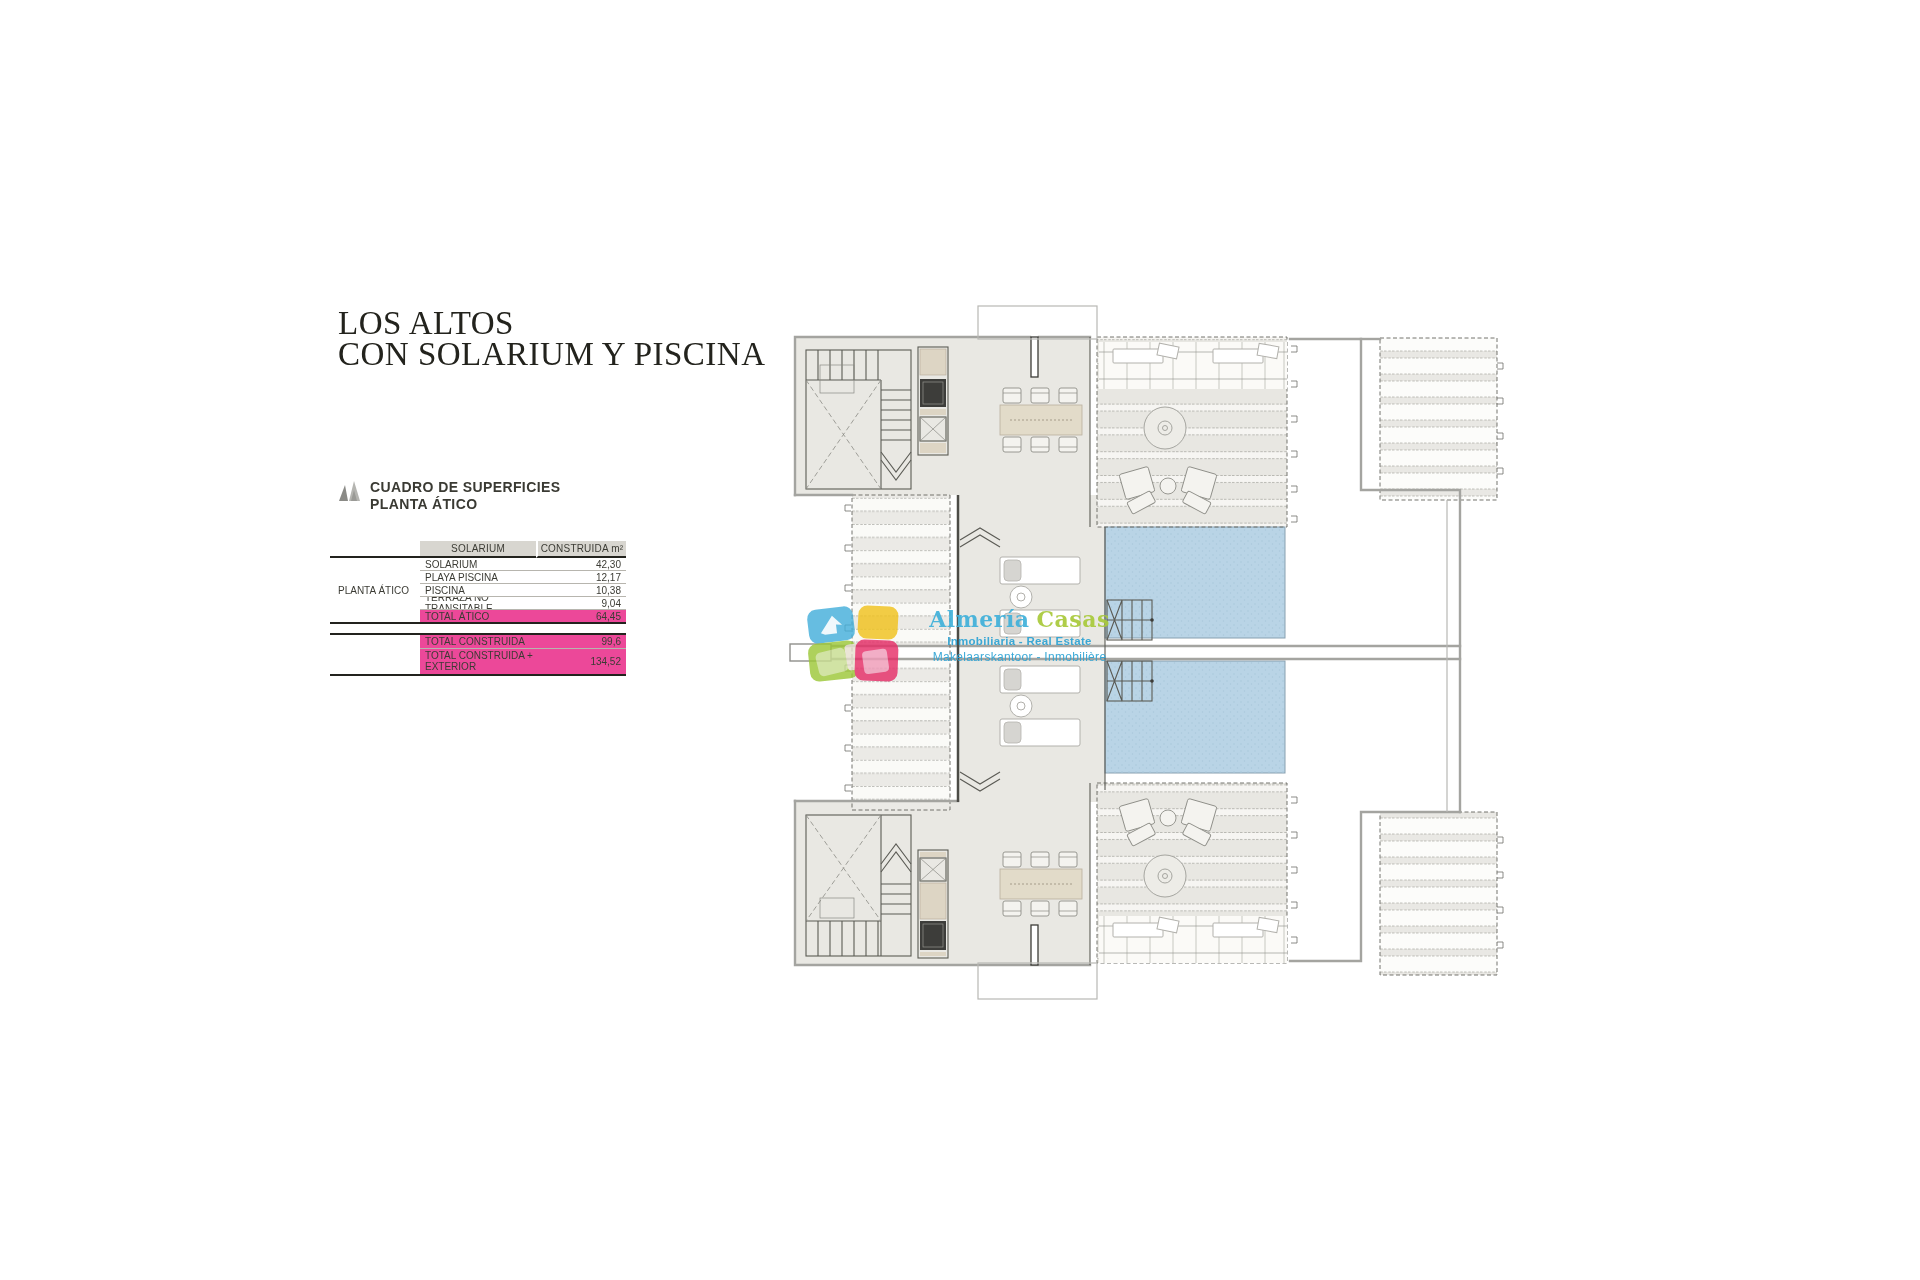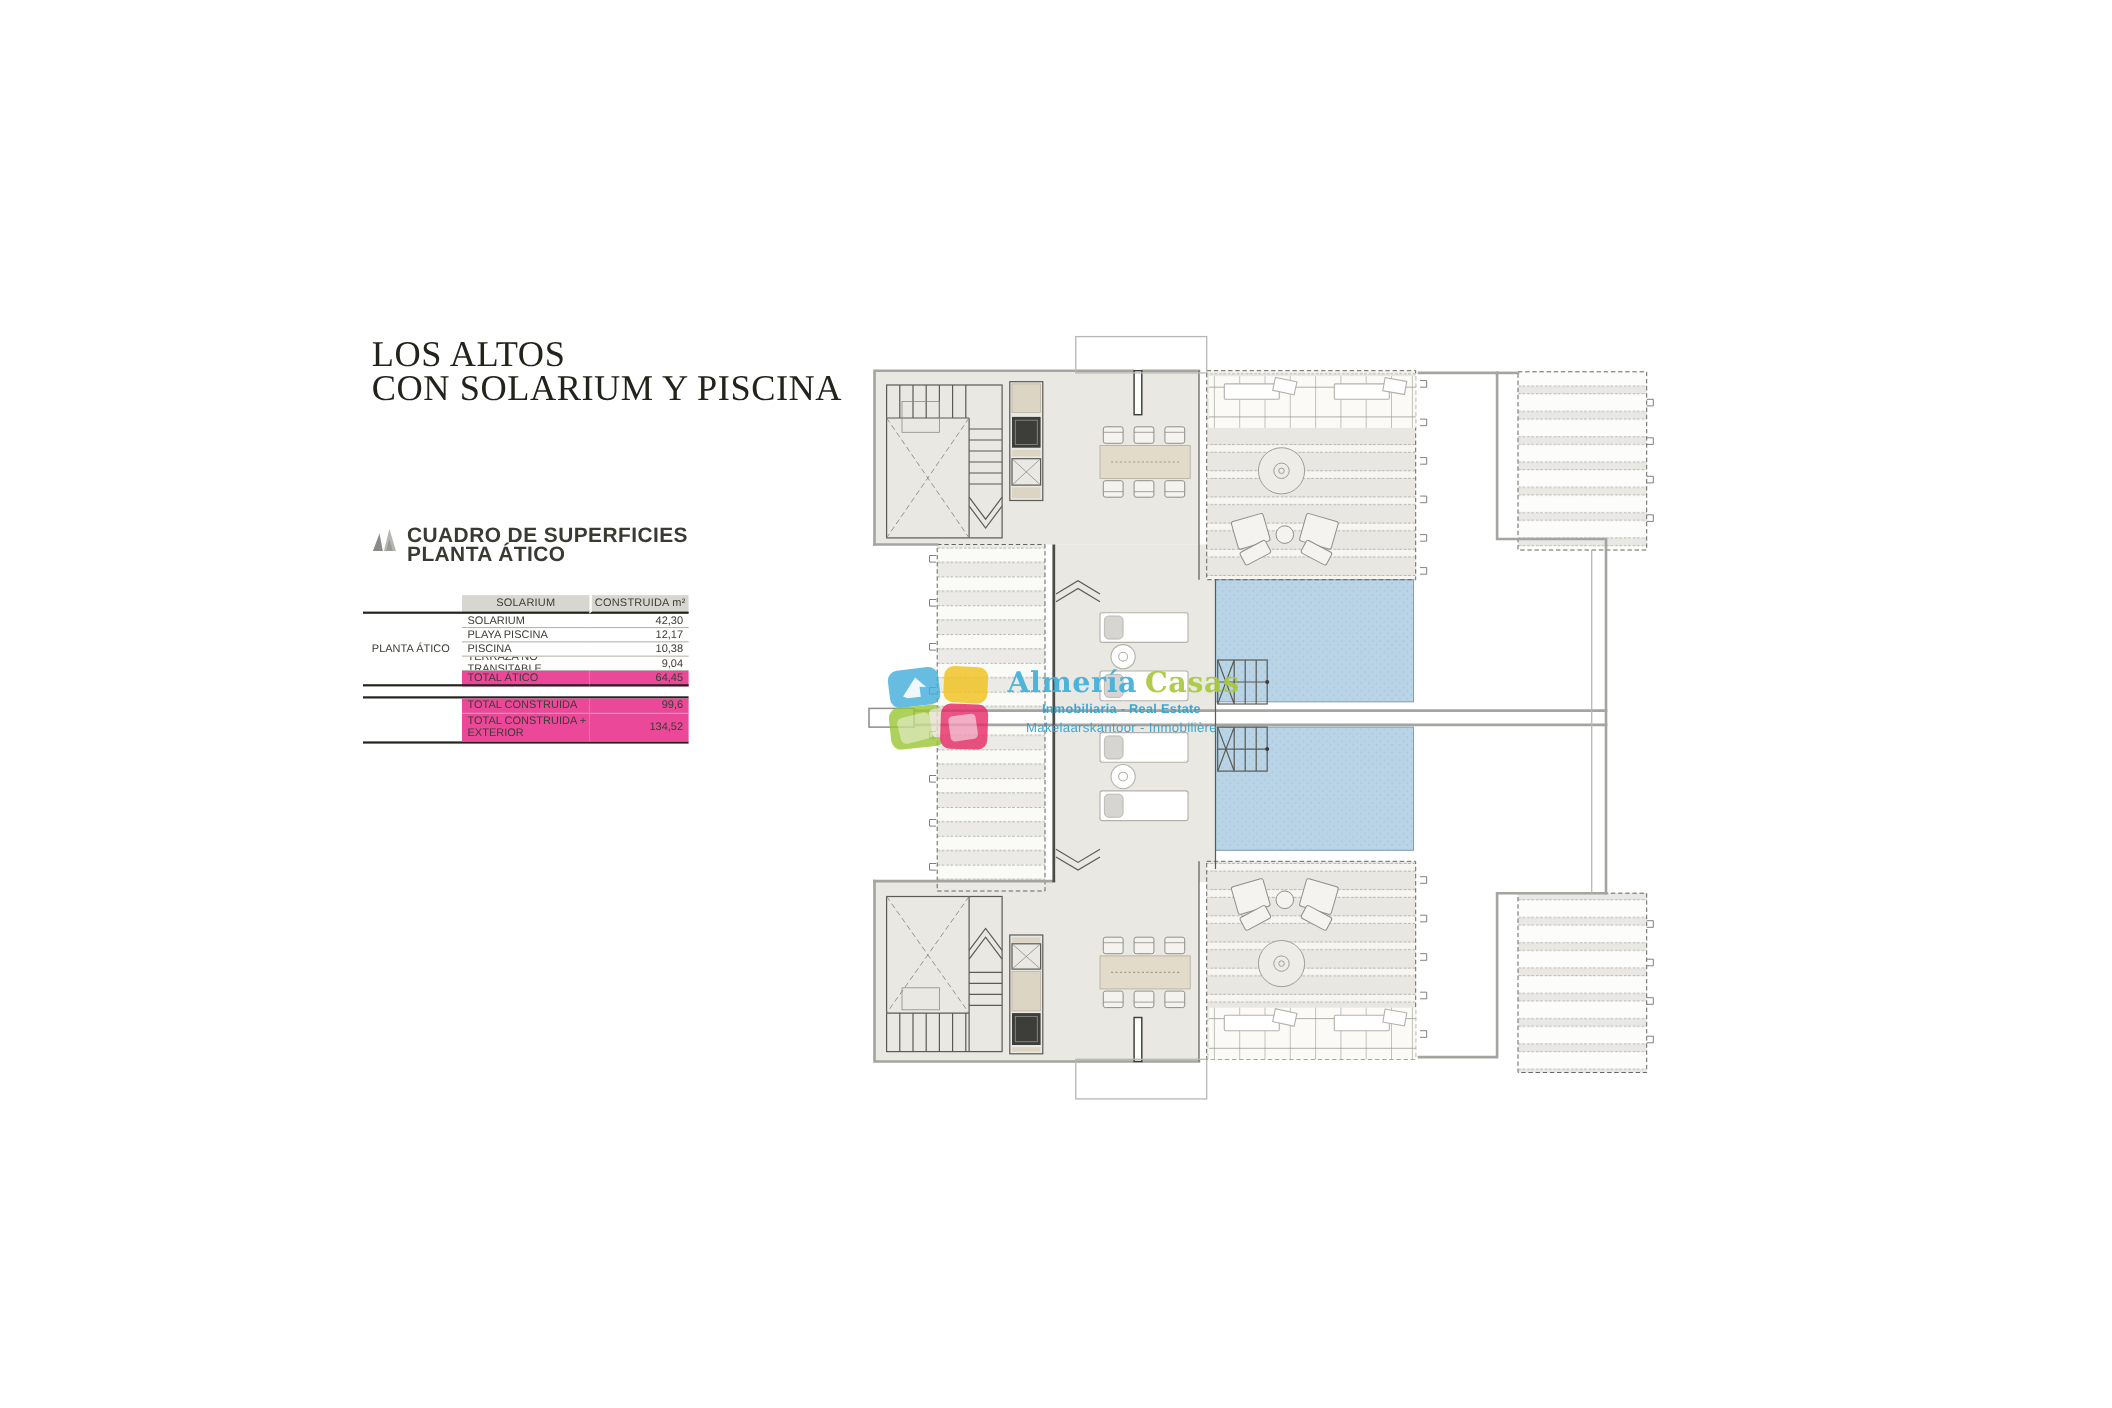--- a/index.html
+++ b/index.html
@@ -11,21 +11,21 @@
   .title-block{
     position:absolute;left:338px;top:308px;
     font-family:"Liberation Serif", serif;
     font-size:33px;line-height:31px;letter-spacing:.5px;
     color:#23231d;font-weight:500;white-space:nowrap;
   }
   
   .surf-head{position:absolute;left:338px;top:479px;display:flex;gap:8px;}
   .surf-icon{width:24px;height:22px;margin-top:2px;}
   .surf-head-text{
-    font-size:19px;line-height:17px;letter-spacing:.4px;color:#3a3a33;font-weight:600;
+    font-size:14px;line-height:17px;letter-spacing:.4px;color:#3a3a33;font-weight:600;
   }
   
   .surf-table{position:absolute;left:330px;top:541px;width:296px;
     font-size:10px;color:#3b3b34;}
   .tb1,.tb2{display:grid;grid-template-columns:90px 116px 90px;}
   .tb1{grid-template-rows:17px 13px 13px 13px 13px 14px;}
   .tb2{margin-top:9px;grid-template-rows:14px 25px;
        border-top:2px solid #23231e;border-bottom:2px solid #23231e;}
   .c{display:flex;align-items:center;overflow:hidden;}
   .head{border-bottom:2px solid #23231e;justify-content:center;letter-spacing:.2px;}
@@ -50,22 +50,22 @@
   .furn{fill:#f4f3ef;stroke:#8e8e88;stroke-width:.9;}
   .furnW{fill:#fff;stroke:#b2b1ac;stroke-width:1;}
   .pillow{fill:#d6d5d1;stroke:#b5b4af;stroke-width:.8;}
   .stub{fill:#fff;stroke:#3c3c38;stroke-width:1.3;}
   .thin{stroke:#8a8a84;stroke-width:.7;fill:none;}
   .tick{stroke:#6f6f6a;stroke-width:.8;fill:none;}
   
   .wm{position:absolute;left:806px;top:598px;width:320px;height:86px;opacity:.93;}
   .wm-mark{position:absolute;left:0;top:6px;width:94px;height:80px;}
   .wm-text{position:absolute;left:106px;top:8px;width:215px;text-align:center;}
-  .wm-brand{font-family:"DejaVu Serif", serif;font-size:26px;font-weight:600;
-            letter-spacing:.5px;white-space:nowrap;text-align:right;}
+  .wm-brand{font-family:"DejaVu Serif", serif;font-size:22px;font-weight:600;
+            letter-spacing:.5px;white-space:nowrap;text-align:center;}
   .wm-b2{margin-left:7px;}
   .wm-tag{font-size:11.5px;font-weight:700;color:#2ea3d4;margin-top:3px;letter-spacing:.3px;}
   .wm-tag2{font-size:12px;font-weight:400;color:#2ea3d4;margin-top:3px;letter-spacing:.3px;}
 </style>
 </head>
 <body>
 
 <header class="title-block">
   <div>LOS ALTOS</div>
   <div>CON SOLARIUM Y PISCINA</div>

